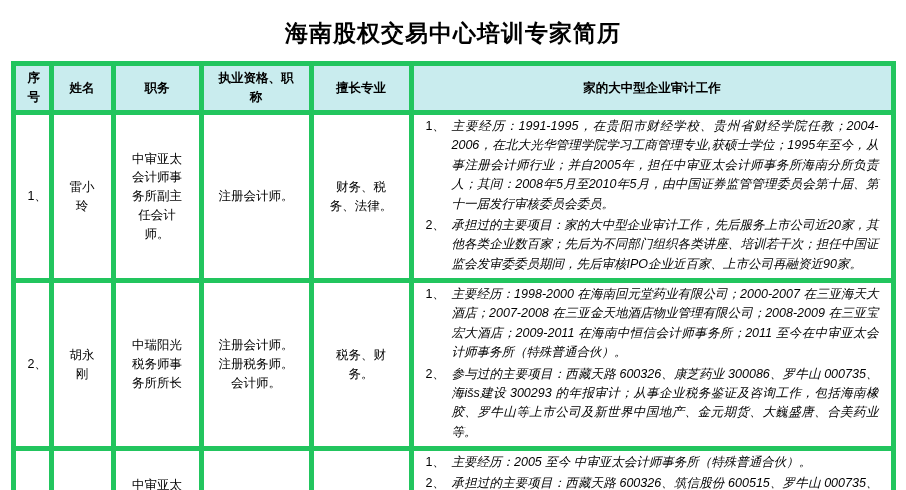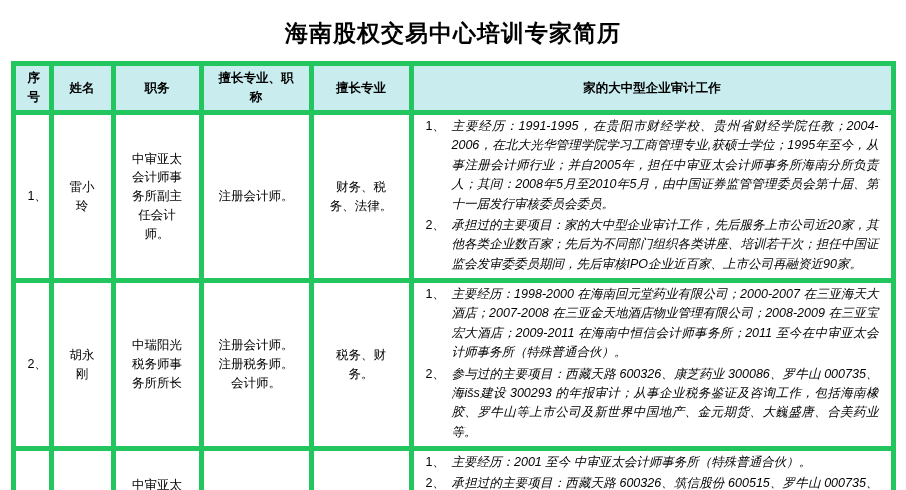--- a/index.html
+++ b/index.html
@@ -110,21 +110,21 @@
       <col class="col-title">
       <col class="col-qual">
       <col class="col-major">
       <col class="col-exp">
     </colgroup>
     <thead>
       <tr>
         <th>序号</th>
         <th>姓名</th>
         <th>职务</th>
-        <th>擅长专业、职称</th>
+        <th>执业资格、职称</th>
         <th>擅长专业</th>
         <th>家的大中型企业审计工作</th>
       </tr>
     </thead>
     <tbody>
       <tr class="row-1">
         <td class="c-idx">1、</td>
         <td class="c-name">雷小玲</td>
         <td class="c-title">中审亚太会计师事务所副主任会计师。</td>
         <td class="c-qual">注册会计师。</td>
@@ -164,21 +164,21 @@
       <tr class="row-3">
         <td class="c-idx">3、</td>
         <td class="c-name">卢剑</td>
         <td class="c-title">中审亚太会计师事务所部门经理。</td>
         <td class="c-qual">注册会计师。</td>
         <td class="c-major">财务、税务。</td>
         <td class="c-exp">
           <ol class="exp-list">
             <li>
               <span class="num">1、</span>
-              <span class="txt">主要经历：2001 至今 中审亚太会计师事务所（特殊普通合伙）。</span>
+              <span class="txt">主要经历：2005 至今 中审亚太会计师事务所（特殊普通合伙）。</span>
             </li>
             <li>
               <span class="num">2、</span>
               <span class="txt">承担过的主要项目：西藏天路 600326、筑信股份 600515、罗牛山 000735、海南橡胶 601119、易食股份 000796 等上市公司年报审计；中视文化、山东华特等十余家企业 IPO 及新三板挂牌审计；海南省发展控股有限公司发债和年报审计；参与了超过 30 家的大中型企业审计工作，如农垦集团、海口城建等。</span>
             </li>
           </ol>
         </td>
       </tr>
     </tbody>
   </table>

